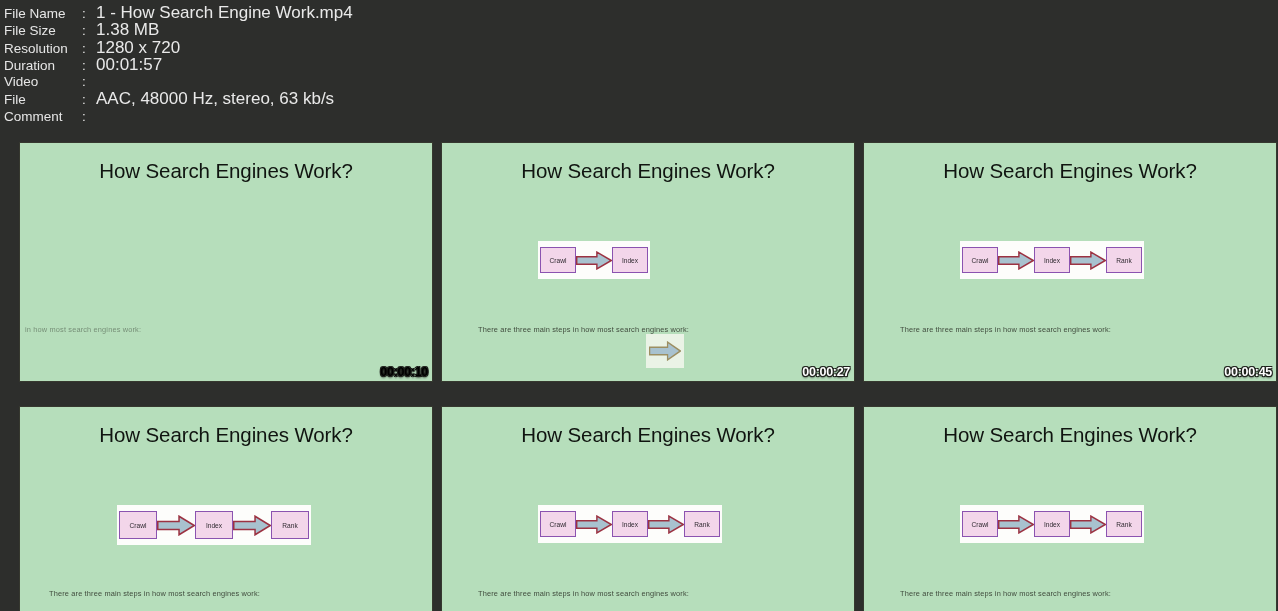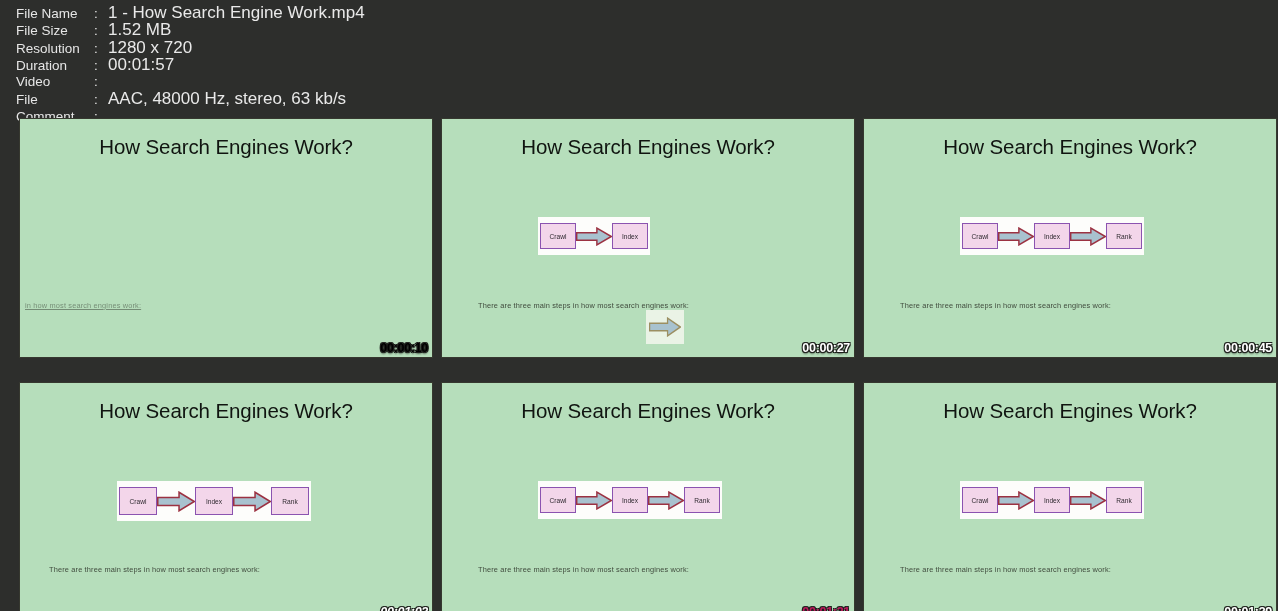--- a/index.html
+++ b/index.html
@@ -11,23 +11,22 @@
     width: 1278px;
     height: 611px;
     overflow: hidden;
     font-family: "Liberation Sans", sans-serif;
     -webkit-font-smoothing: antialiased;
   }
 
   
   #meta-panel {
     padding: 4px 0 2px 4px;
-    height: 118px;
-    box-sizing: border-box;
-    margin-left: 12px;
+    height: 142px;
+    box-sizing: border-box;
   }
   .meta-row {
     display: flex;
     align-items: baseline;
     height: 17.3px;
     line-height: 17.3px;
     white-space: nowrap;
   }
   .meta-key {
     width: 78px;
@@ -112,21 +111,21 @@
     font-size: 6.6px;
     color: #2f2a30;
     box-sizing: border-box;
   }
   .flow-arrow {
     position: relative;
     flex: 0 0 auto;
   }
   .flow-arrow svg { display: block; }
 
-  .fade-text { opacity: .55; text-decoration: underline; }
+  .fade-text { opacity: .55; }
   .floating-arrow {
     position: absolute;
     background: #eaf3e6;
     display: flex;
     align-items: center;
     justify-content: center;
     box-sizing: border-box;
   }
 </style>
 </head>
@@ -134,21 +133,21 @@
 
 <div id="meta-panel">
     <div class="meta-row">
       <span class="meta-key">File Name</span>
       <span class="meta-colon">:</span>
       <span class="meta-val">1 - How Search Engine Work.mp4</span>
     </div>
     <div class="meta-row">
       <span class="meta-key">File Size</span>
       <span class="meta-colon">:</span>
-      <span class="meta-val">1.52 MB</span>
+      <span class="meta-val">1.38 MB</span>
     </div>
     <div class="meta-row">
       <span class="meta-key">Resolution</span>
       <span class="meta-colon">:</span>
       <span class="meta-val">1280 x 720</span>
     </div>
     <div class="meta-row">
       <span class="meta-key">Duration</span>
       <span class="meta-colon">:</span>
       <span class="meta-val">00:01:57</span>

